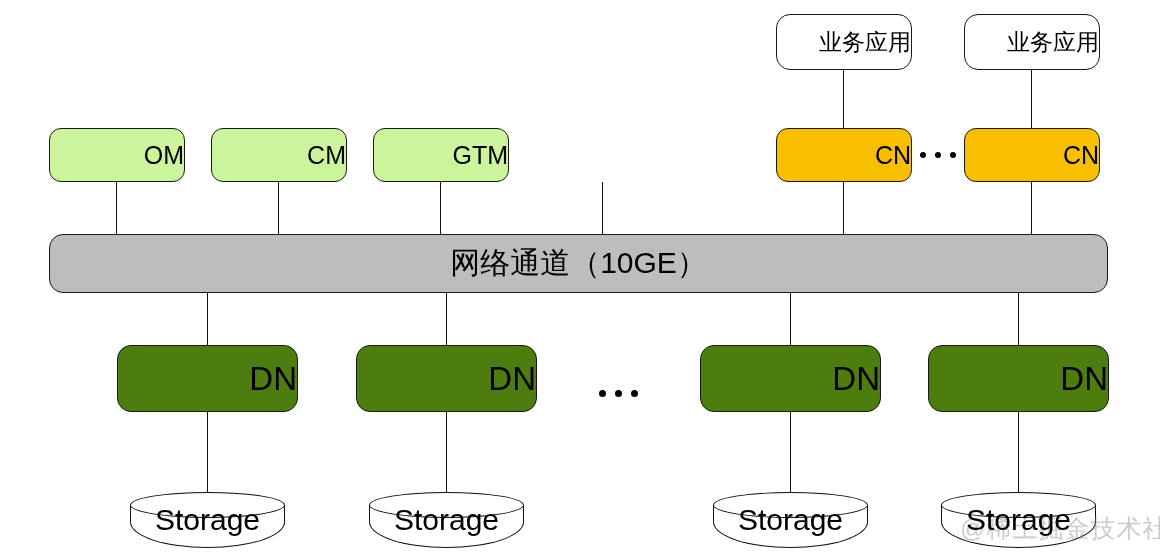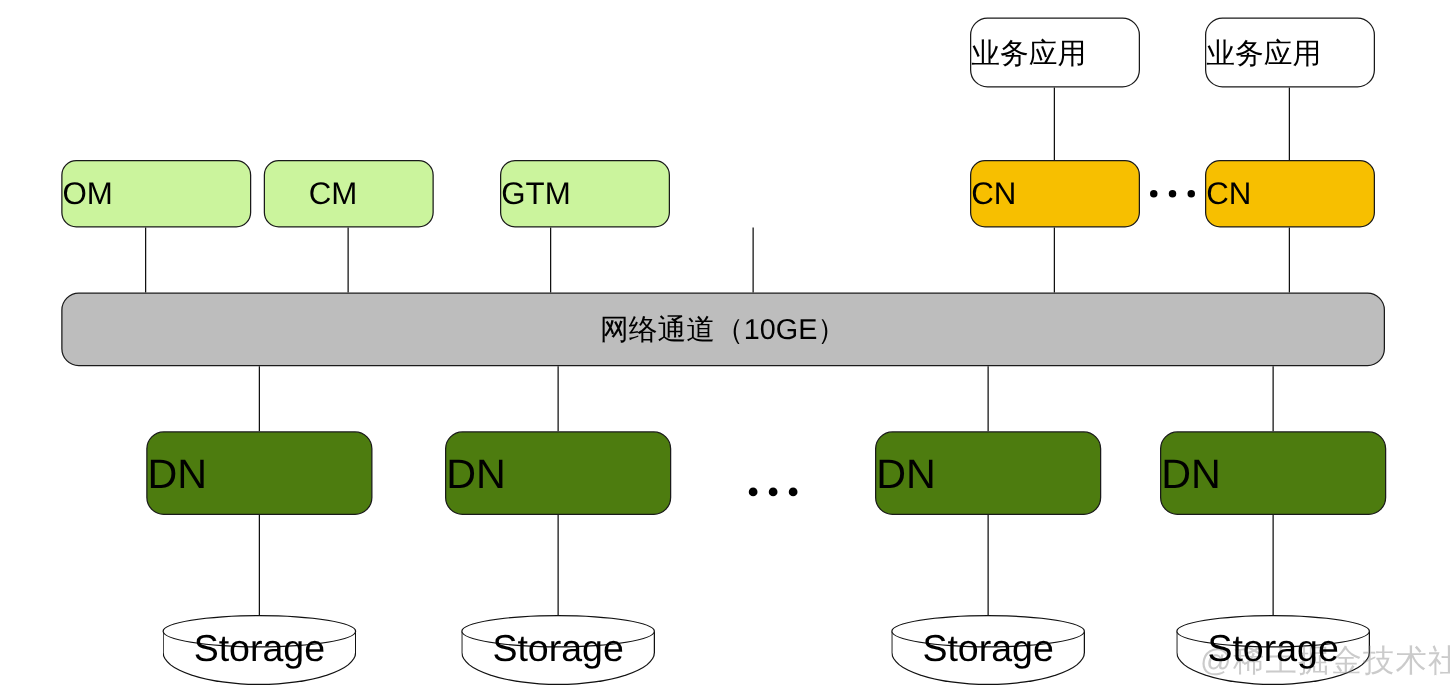--- a/index.html
+++ b/index.html
@@ -17,21 +17,21 @@
     background: #ffffff;
     overflow: hidden;
   }
 
   
   .node {
     position: absolute;
     box-sizing: border-box;
     display: flex;
     align-items: center;
-    justify-content: flex-start;
+    justify-content: flex-end;
     border: 1.6px solid #1a1a1a;
     border-radius: 12px;
     color: #000000;
     line-height: 1;
     white-space: nowrap;
     user-select: none;
   }
 
   .node-app {
     background: #ffffff;
@@ -58,21 +58,21 @@
   
   .bus {
     position: absolute;
     box-sizing: border-box;
     background: #bdbdbd;
     border: 1.6px solid #1a1a1a;
     border-radius: 14px;
     display: flex;
     align-items: center;
     justify-content: center;
-    font-size: 23px;
+    font-size: 30px;
     color: #000;
     white-space: nowrap;
     user-select: none;
   }
 
   
   .link {
     position: absolute;
     width: 0;
     border-left: 1.7px solid #111111;
@@ -179,27 +179,27 @@
   <div class="link" style="left:790px; top:412px; height:83px;"></div>
   <div class="link" style="left:1018px; top:412px; height:83px;"></div>
 
   <div class="node node-app" style="left:776px; top:14px; width:136px; height:56px;">
     <span>业务应用</span>
   </div>
   <div class="node node-app" style="left:964px; top:14px; width:136px; height:56px;">
     <span>业务应用</span>
   </div>
 
-  <div class="node node-green" style="left:49px; top:128px; width:152px; height:54px;">
+  <div class="node node-green" style="left:49px; top:128px; width:136px; height:54px;">
     <span>OM</span>
   </div>
   <div class="node node-green" style="left:211px; top:128px; width:136px; height:54px;padding-left:35px;">
     <span>CM</span>
   </div>
-  <div class="node node-green" style="left:373px; top:128px; width:136px; height:54px;margin-left:27px;">
+  <div class="node node-green" style="left:373px; top:128px; width:136px; height:54px;">
     <span>GTM</span>
   </div>
   <div class="node node-orange" style="left:776px; top:128px; width:136px; height:54px;">
     <span>CN</span>
   </div>
   <div class="node node-orange" style="left:964px; top:128px; width:136px; height:54px;">
     <span>CN</span>
   </div>
 
   <div class="dots dots-sm" style="left:912px; top:145px; width:52px; height:20px;">

